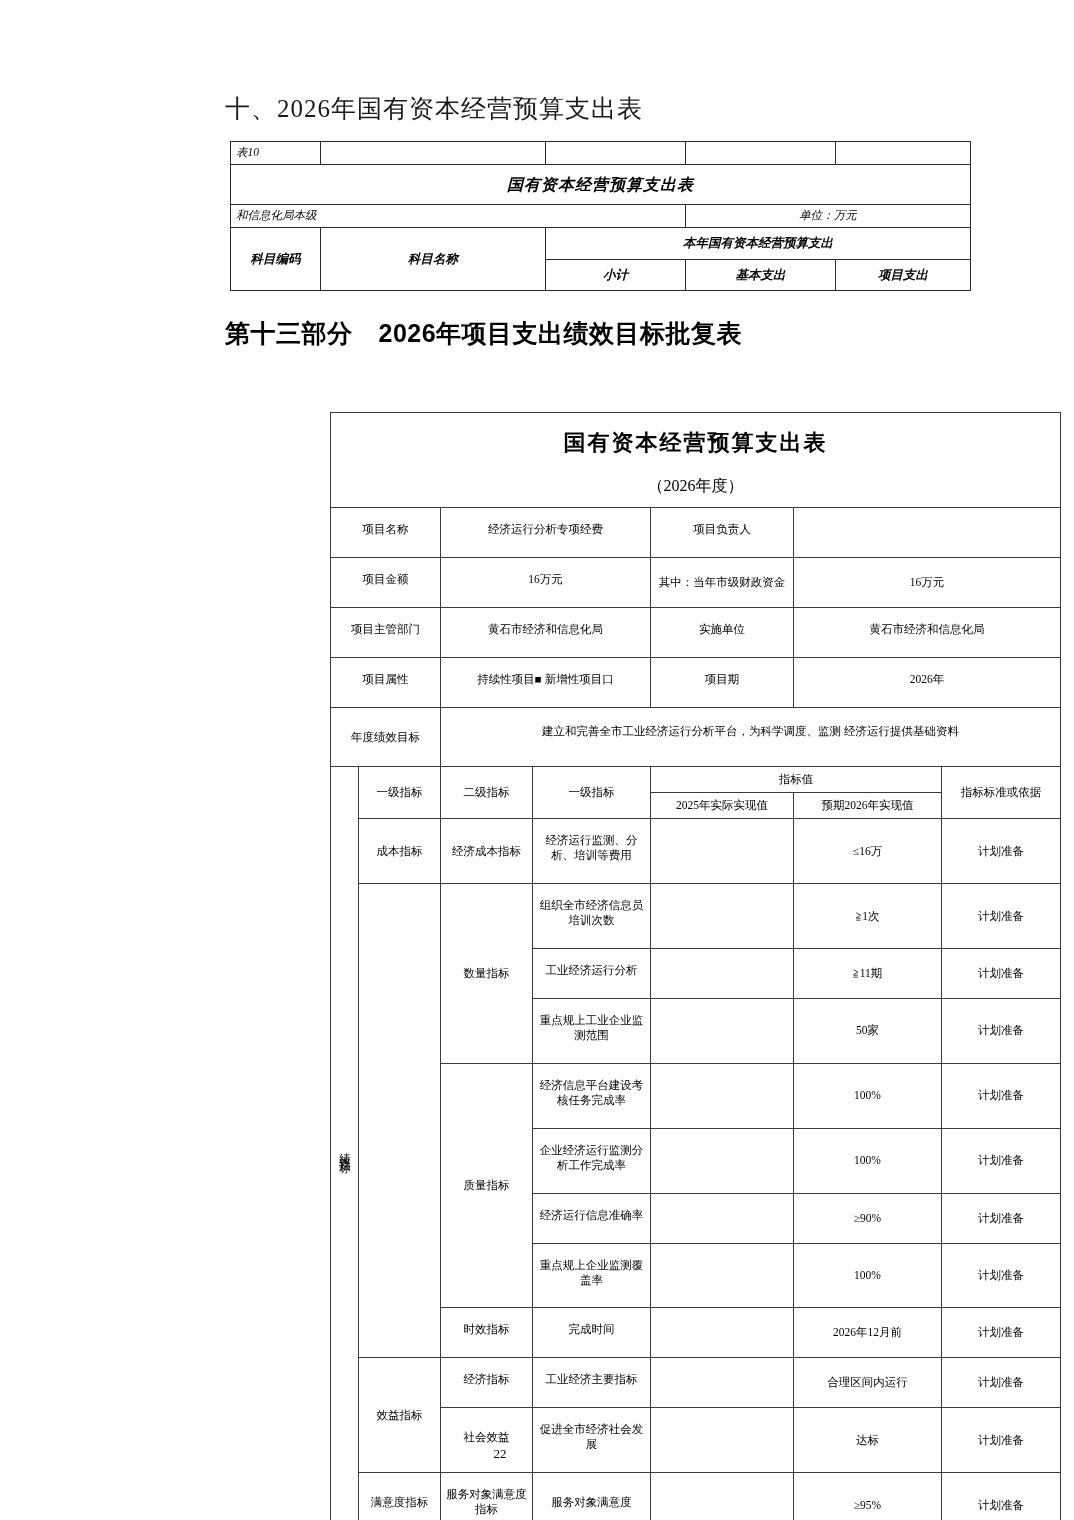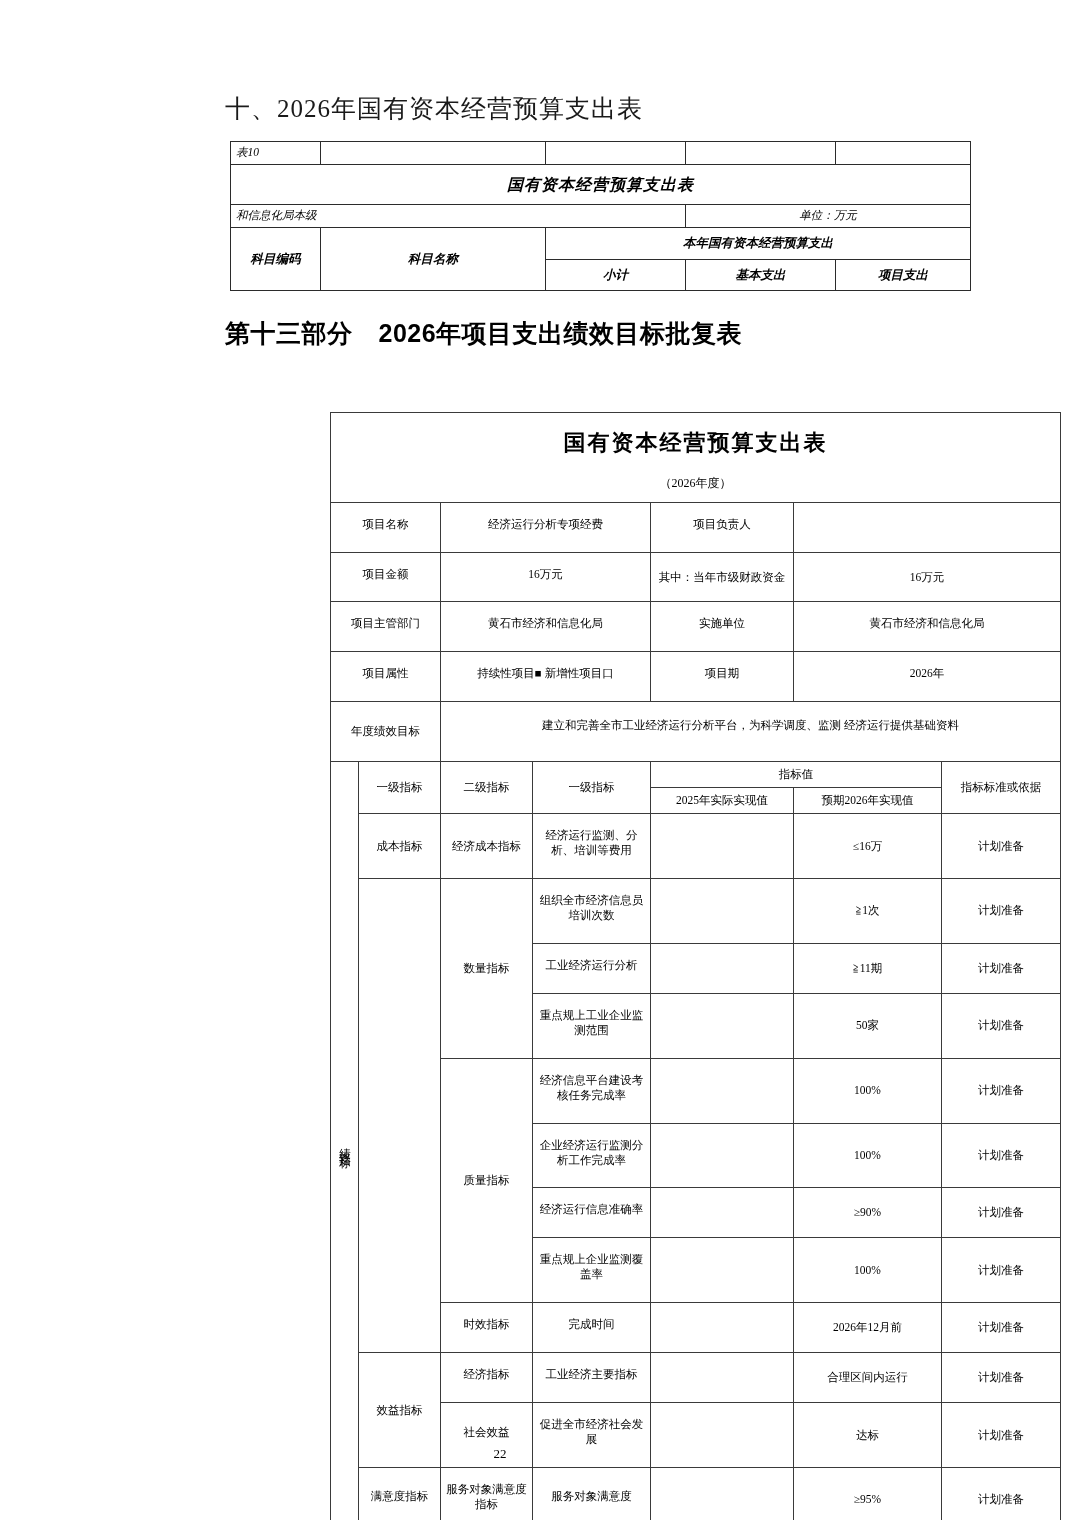--- a/index.html
+++ b/index.html
@@ -97,21 +97,21 @@
     line-height: 1.3;
   }
   .perf .big-title {
     font-size: 22px;
     font-weight: bold;
     letter-spacing: 2px;
     padding: 16px 0 14px;
     border-bottom: none;
   }
   .perf .year-sub {
-    font-size: 12px;
+    font-size: 16px;
     padding: 4px 0 10px;
     border-top: none;
   }
   .perf .tall { padding-top: 14px; padding-bottom: 20px; }
   .perf .goal-cell {
     text-align: center;
     padding: 16px 8px 28px 8px;
     font-size: 11.5px;
   }
   .perf .vertical {

